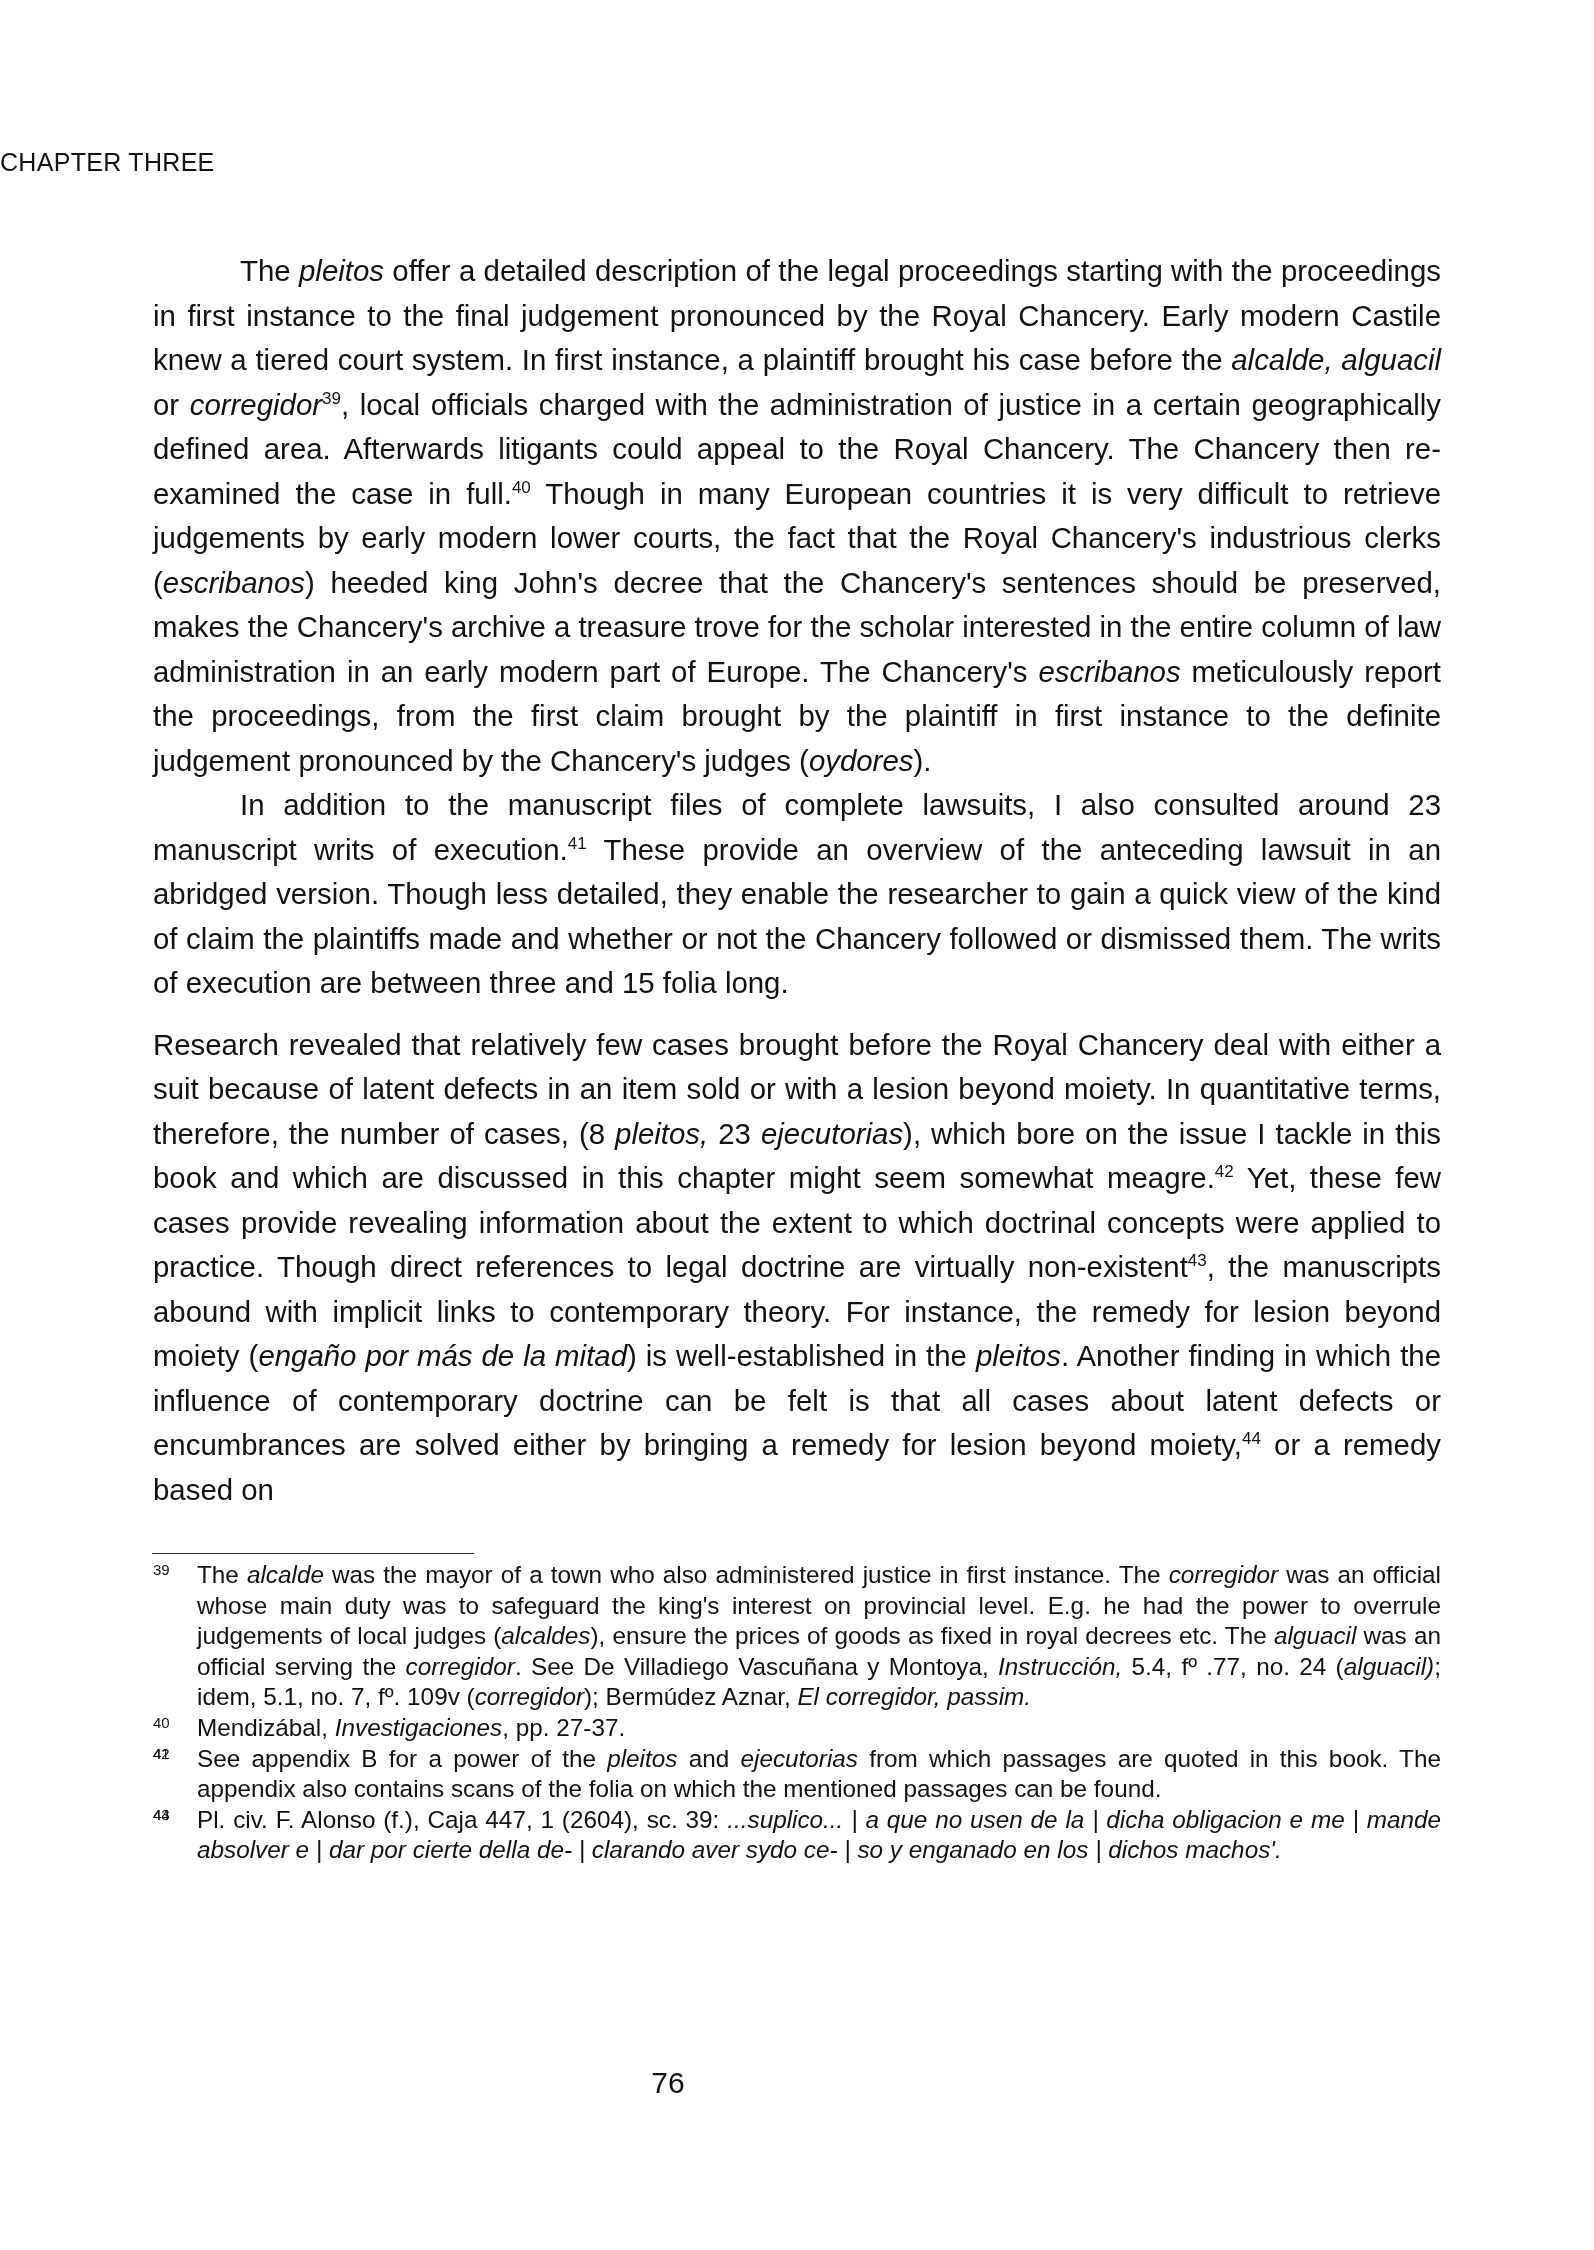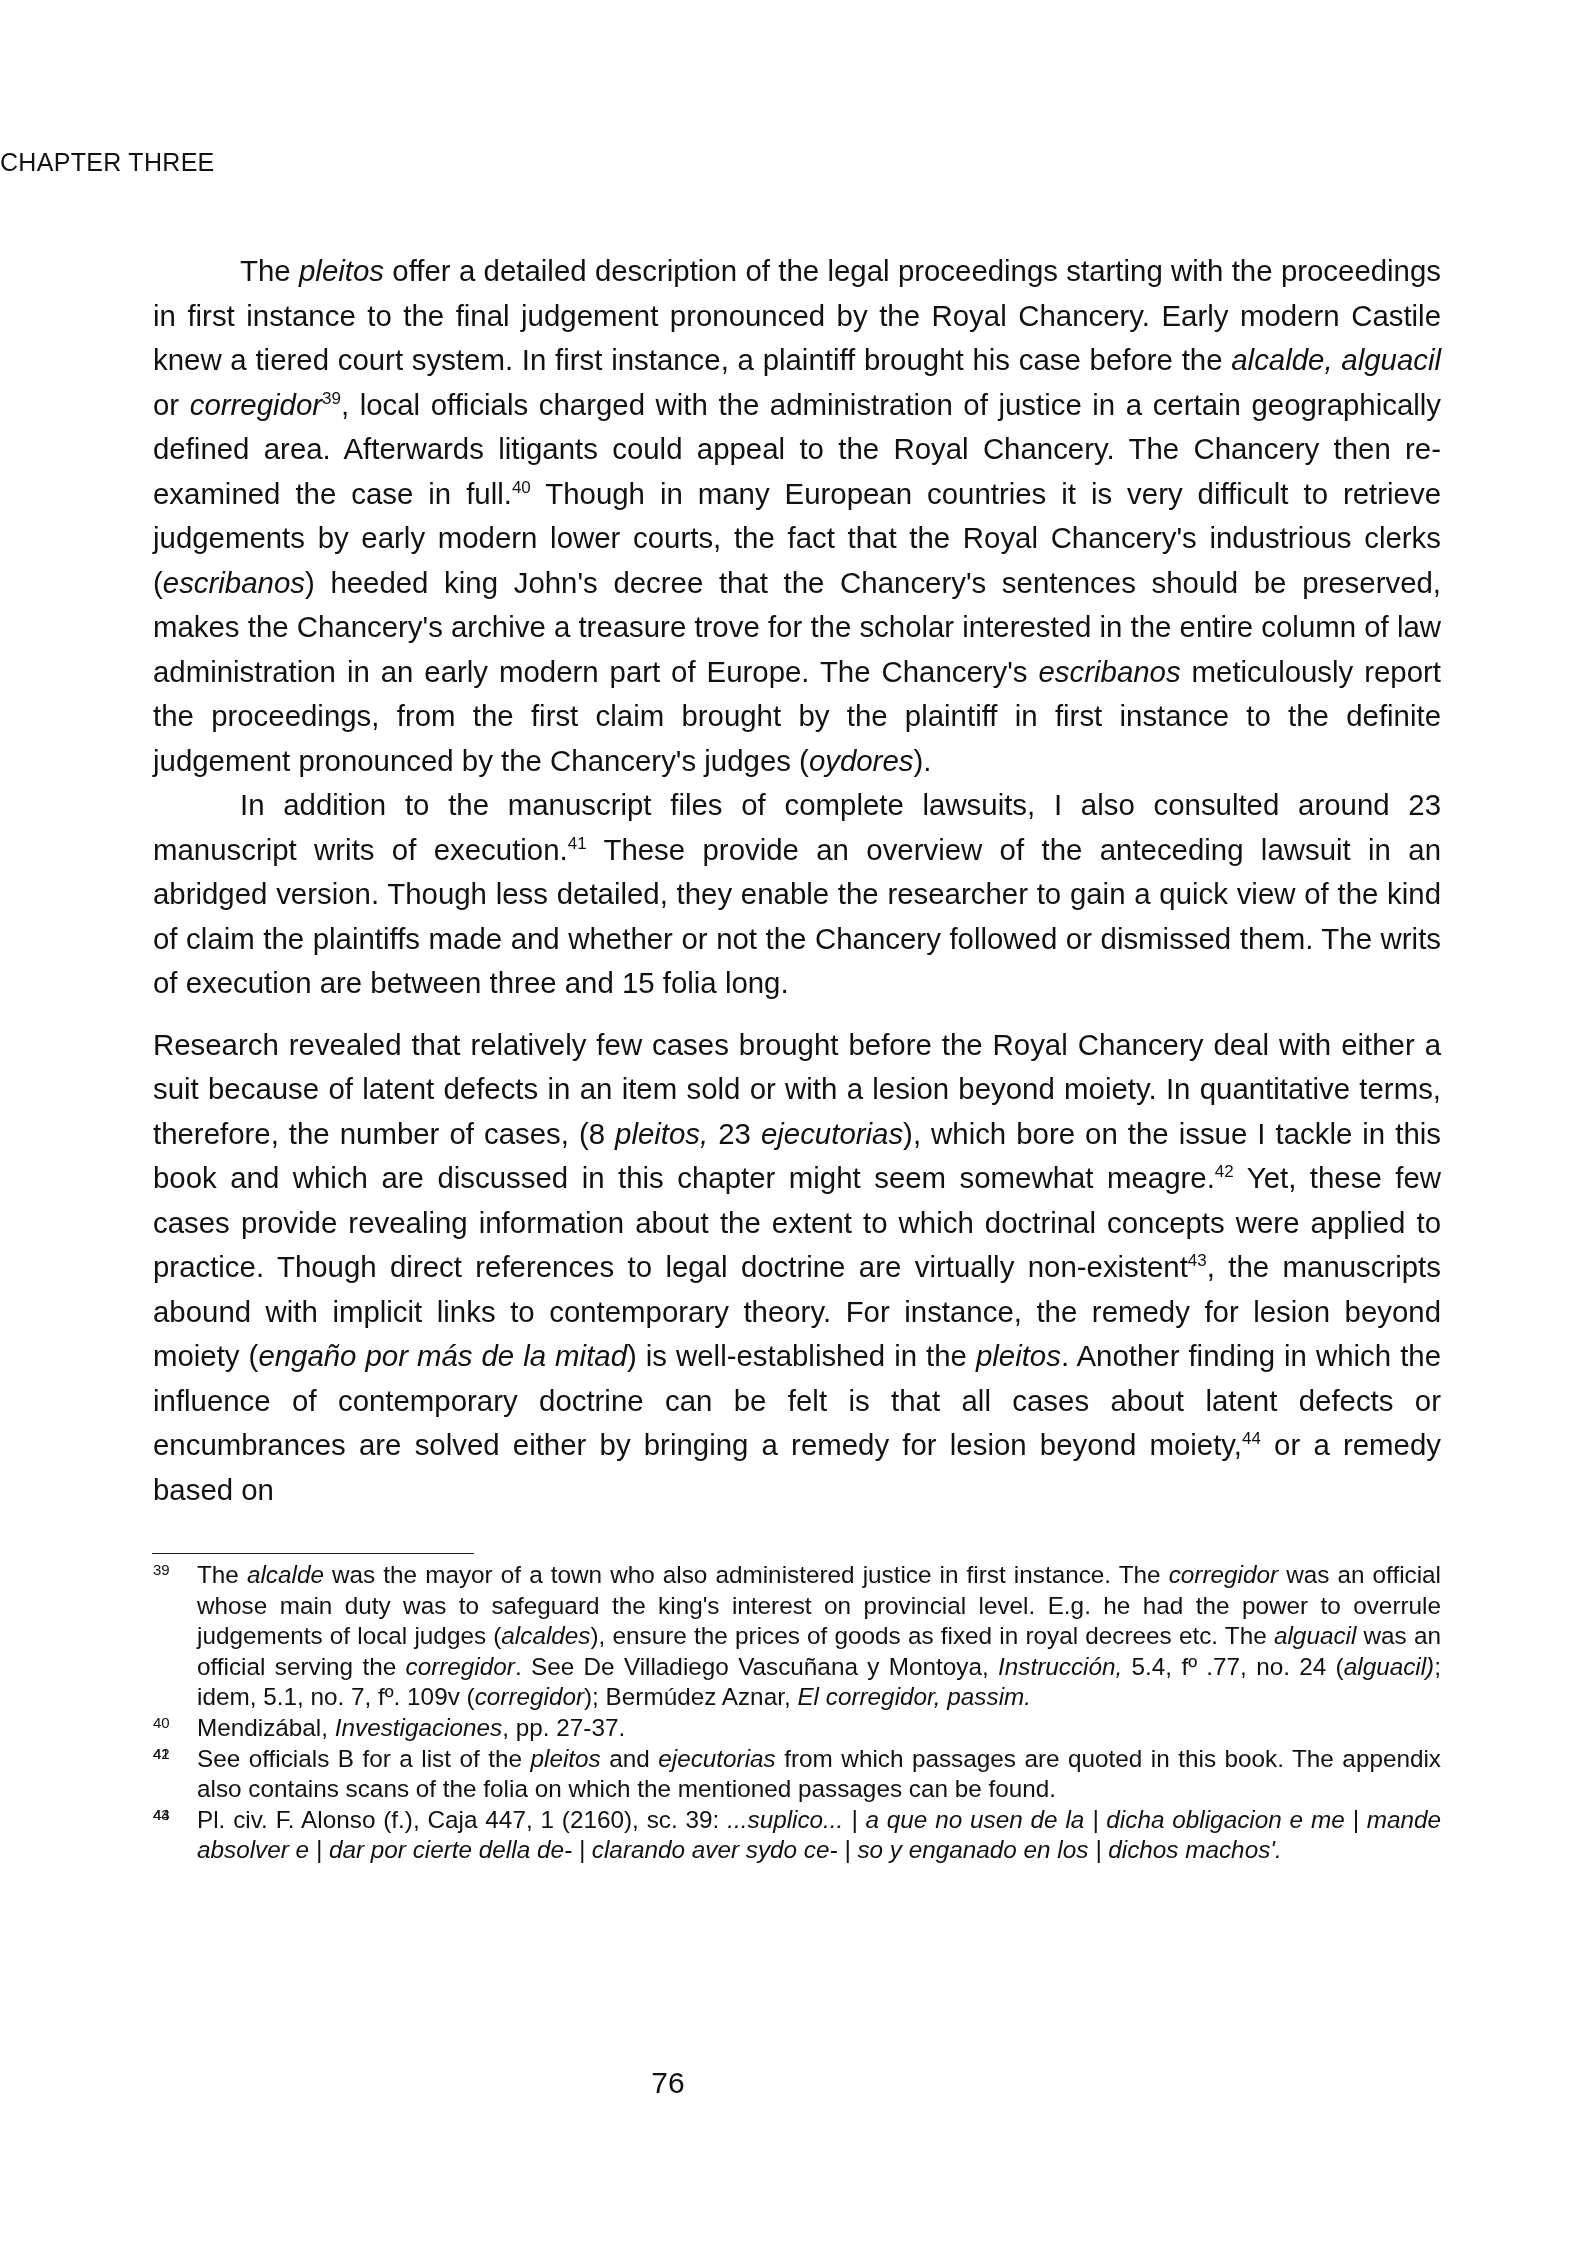--- a/index.html
+++ b/index.html
@@ -96,23 +96,23 @@
   <div class="fn">
     <span class="fn-num">39</span><span>The </span><i>alcalde</i><span> was the mayor of a town who also administered justice in first instance. The </span><i>corregidor</i><span> was an official whose main duty was to safeguard the king's interest on provincial level. E.g. he had the power to overrule judgements of local judges (</span><i>alcaldes</i><span>), ensure the prices of goods as fixed in royal decrees etc. The </span><i>alguacil</i><span> was an official serving the </span><i>corregidor</i><span>. See De Villadiego Vascuñana y Montoya, </span><i>Instrucción,</i><span> 5.4, fº .77, no. 24 (</span><i>alguacil)</i><span>; idem, 5.1, no. 7,  fº. 109v (</span><i>corregidor</i><span>); Bermúdez Aznar, </span><i>El corregidor, passim.</i>
   </div>
   <div class="fn">
     <span class="fn-num">40</span><span>Mendizábal, </span><i>Investigaciones</i><span>, pp. 27-37.</span>
   </div>
   <div class="fn">
     <span class="fn-num">41</span>
   </div>
   <div class="fn">
-    <span class="fn-num">42</span><span>See officials B for a list of the </span><i>pleitos</i><span> and </span><i>ejecutorias</i><span> from which passages are quoted in this book. The appendix also contains scans of the folia on which the mentioned passages can be found.</span>
+    <span class="fn-num">42</span><span>See appendix B for a power of the </span><i>pleitos</i><span> and </span><i>ejecutorias</i><span> from which passages are quoted in this book. The appendix also contains scans of the folia on which the mentioned passages can be found.</span>
   </div>
   <div class="fn">
     <span class="fn-num">43</span>
   </div>
   <div class="fn">
-    <span class="fn-num">44</span><span>Pl. civ. F. Alonso (f.), Caja 447, 1 (2160), sc. 39: </span><i>...suplico... | a que no usen de la | dicha obligacion e me | mande absolver e | dar por cierte della de- | clarando aver sydo ce- | so y enganado en los | dichos machos'.</i>
+    <span class="fn-num">44</span><span>Pl. civ. F. Alonso (f.), Caja 447, 1 (2604), sc. 39: </span><i>...suplico... | a que no usen de la | dicha obligacion e me | mande absolver e | dar por cierte della de- | clarando aver sydo ce- | so y enganado en los | dichos machos'.</i>
   </div>
 </div>
 
 <div class="page-number">76</div>
 
 </body></html>

